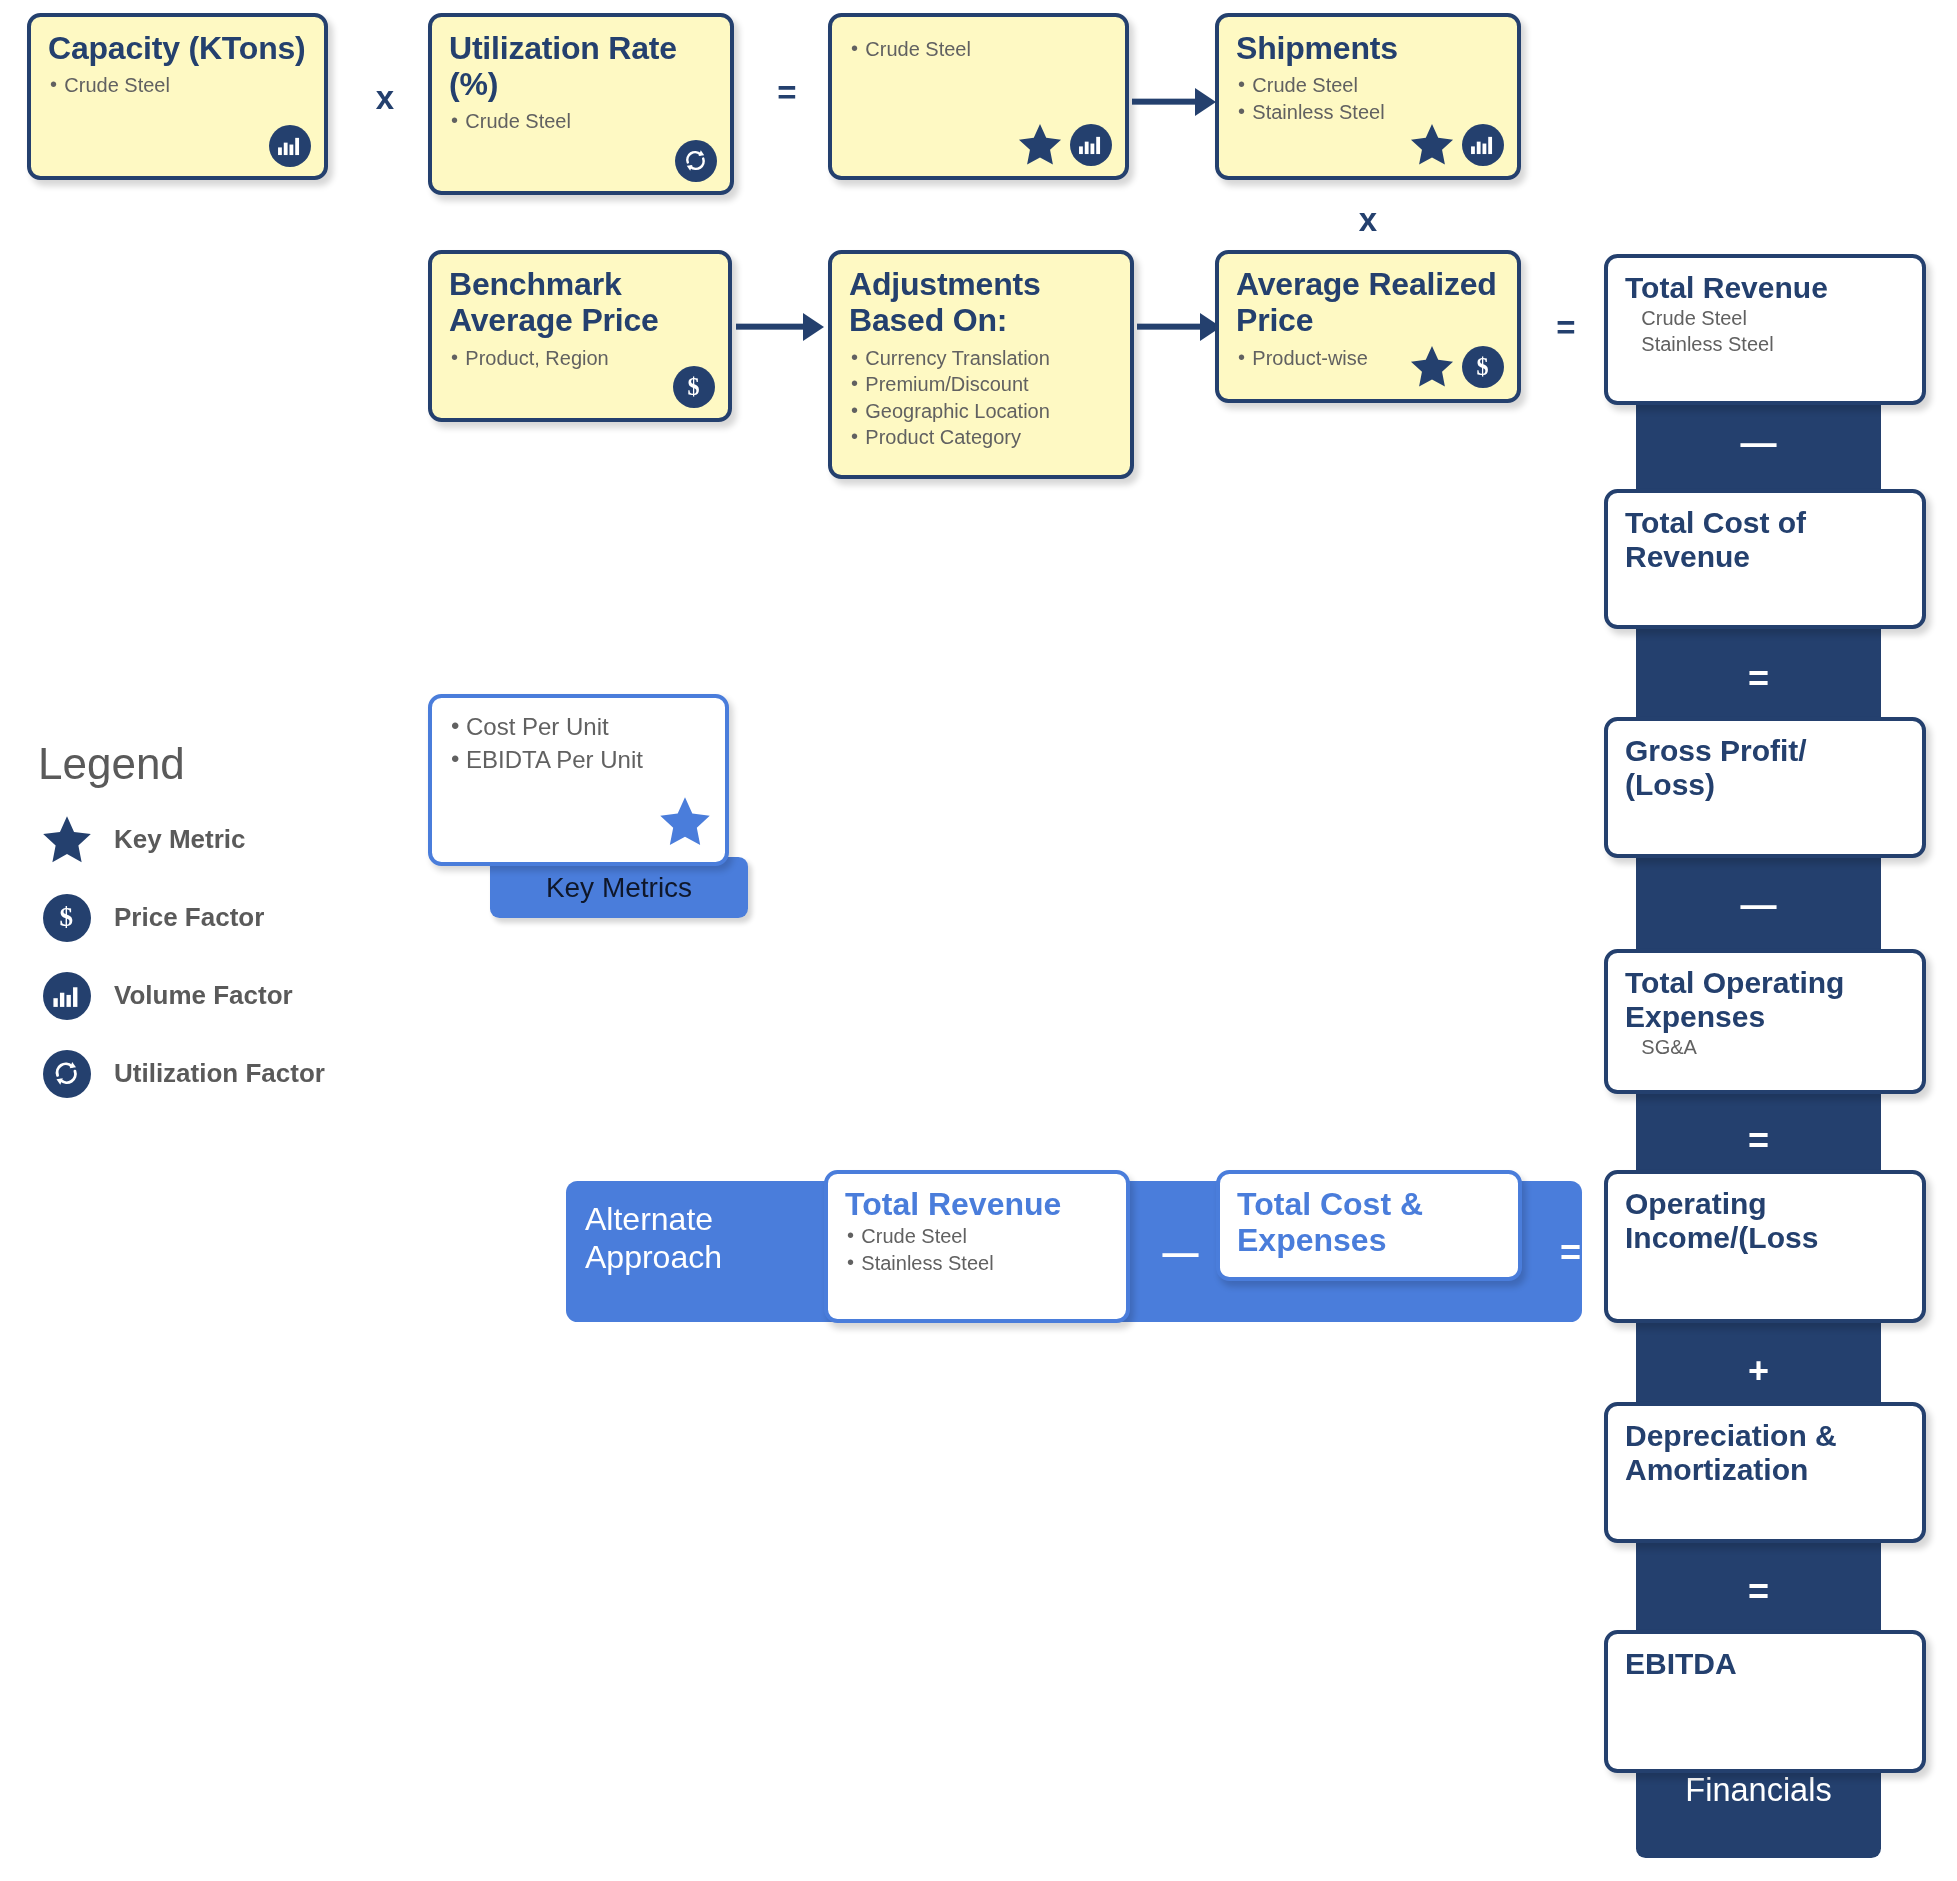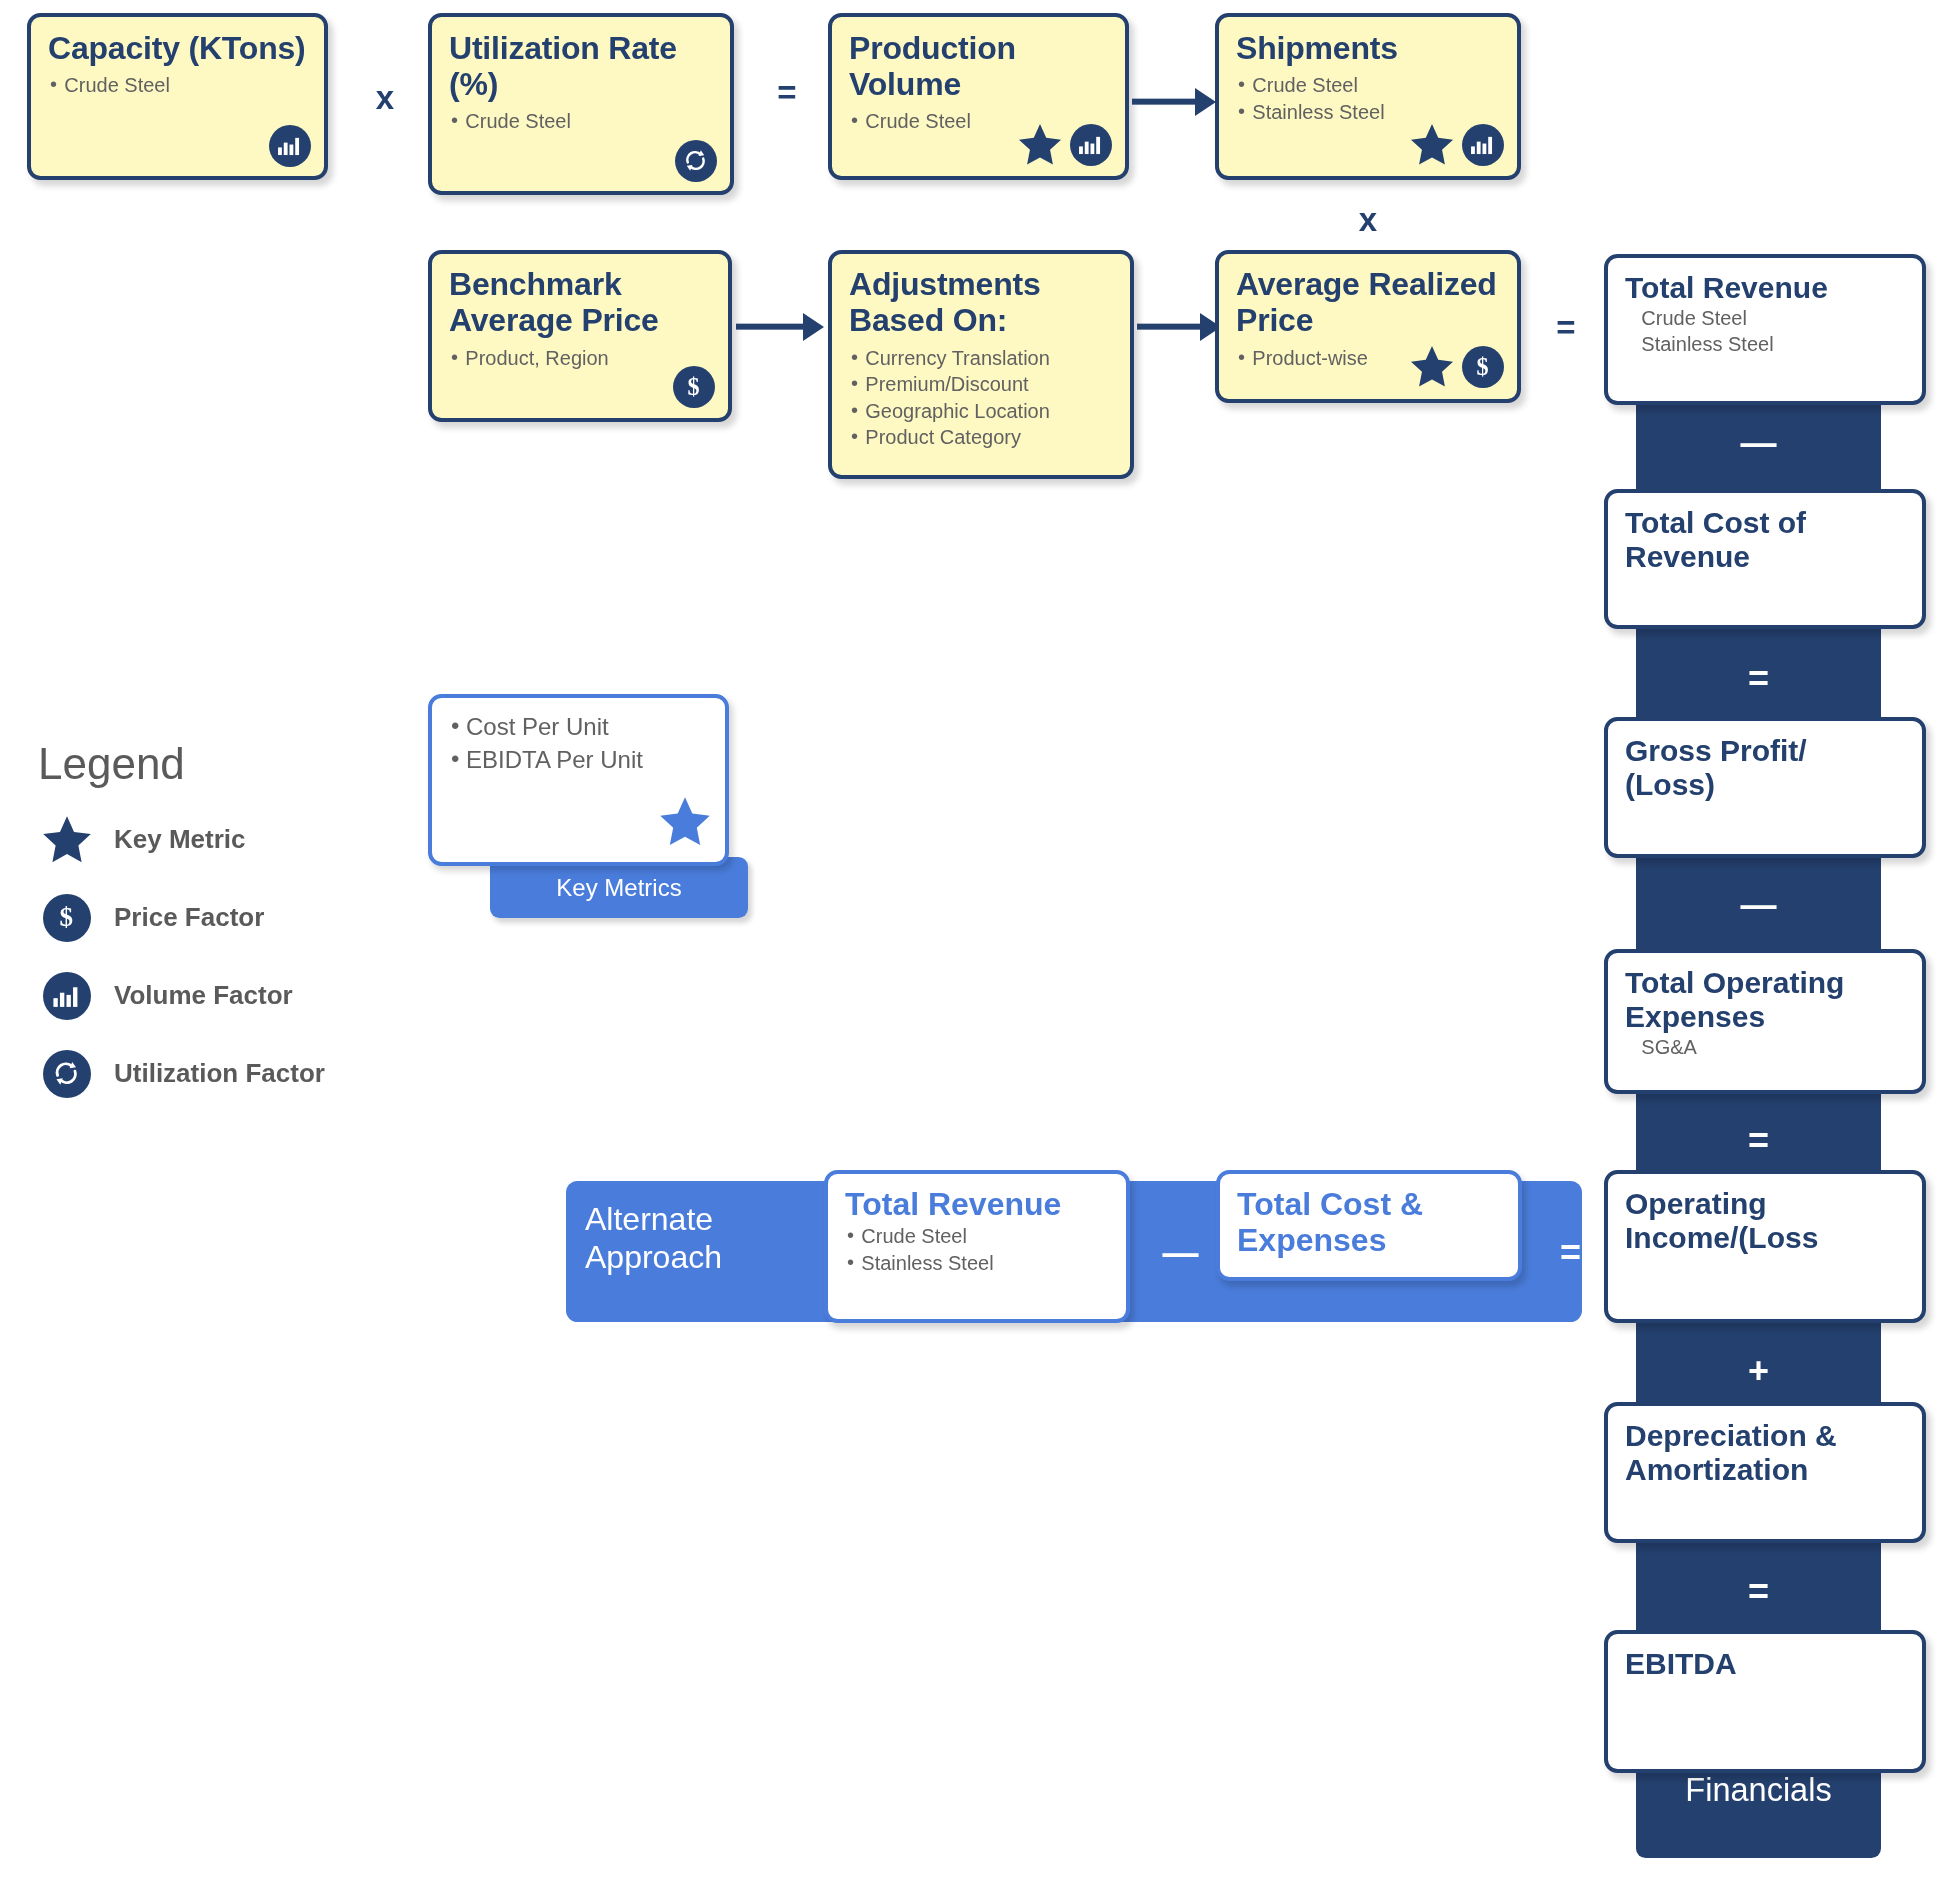--- a/index.html
+++ b/index.html
@@ -76,21 +76,21 @@
   .legend-row { display: flex; align-items: center; height: 59px; margin-bottom: 19px; }
   .legend-row .swatch { width: 57px; display: flex; align-items: center; justify-content: center; }
   .legend-row .lbl { font-size: 26px; font-weight: bold; color: #5a5a5a; margin-left: 19px; }
 
   
   #keymetrics-wrap { position: absolute; left: 428px; top: 694px; }
   #keymetrics-tab {
     position: absolute; left: 62px; top: 163px;
     width: 258px; height: 61px;
     background: #4a7ddb; border-radius: 9.6px;
-    color: #ffffff; font-size: 24px;
+    color: #0f172a; font-size: 28px;
     display: flex; align-items: center; justify-content: center;
     box-shadow: 3.8px 4.8px 5.7px rgba(0,0,0,0.16);
   }
   #keymetrics-card {
     position: absolute; left: 0; top: 0;
     width: 301px; height: 172px;
     background: #ffffff; border: 4.8px solid #4a7ddb; border-radius: 13.4px;
     box-shadow: 3.8px 4.8px 6.7px rgba(0,0,0,0.16);
     padding: 13.4px 17px; z-index: 2;
   }
@@ -188,21 +188,20 @@
           <path d="M23 13 A8 8 0 0 1 10 21.5" fill="none" stroke="#fff" stroke-width="2.6" stroke-linecap="round"></path>
           <polygon points="9.5,25.5 6,20.5 11.8,19.6" fill="#fff"></polygon>
         </svg>
       </span>
     </div>
   </div>
 
   <div class="op" style="left:760px; top:76px; width:54px;">=</div>
 
   <div class="card" style="left:828px; top:13.4px; width:301px; height:167px;">
-    <div class="title">Production Volume</div>
     <ul>
       <li>Crude Steel</li>
     </ul>
     <div class="icons">
       <span class="ico-star">
         <svg width="46" height="44" viewBox="0 0 48 46">
             <path d="M24 1 L30.5 15.5 L46 17.5 L34.5 28 L37.5 43.5 L24 36 L10.5 43.5 L13.5 28 L2 17.5 L17.5 15.5 Z" fill="#24406e"></path>
           </svg>
       </span>
       <span class="ico-circle">

